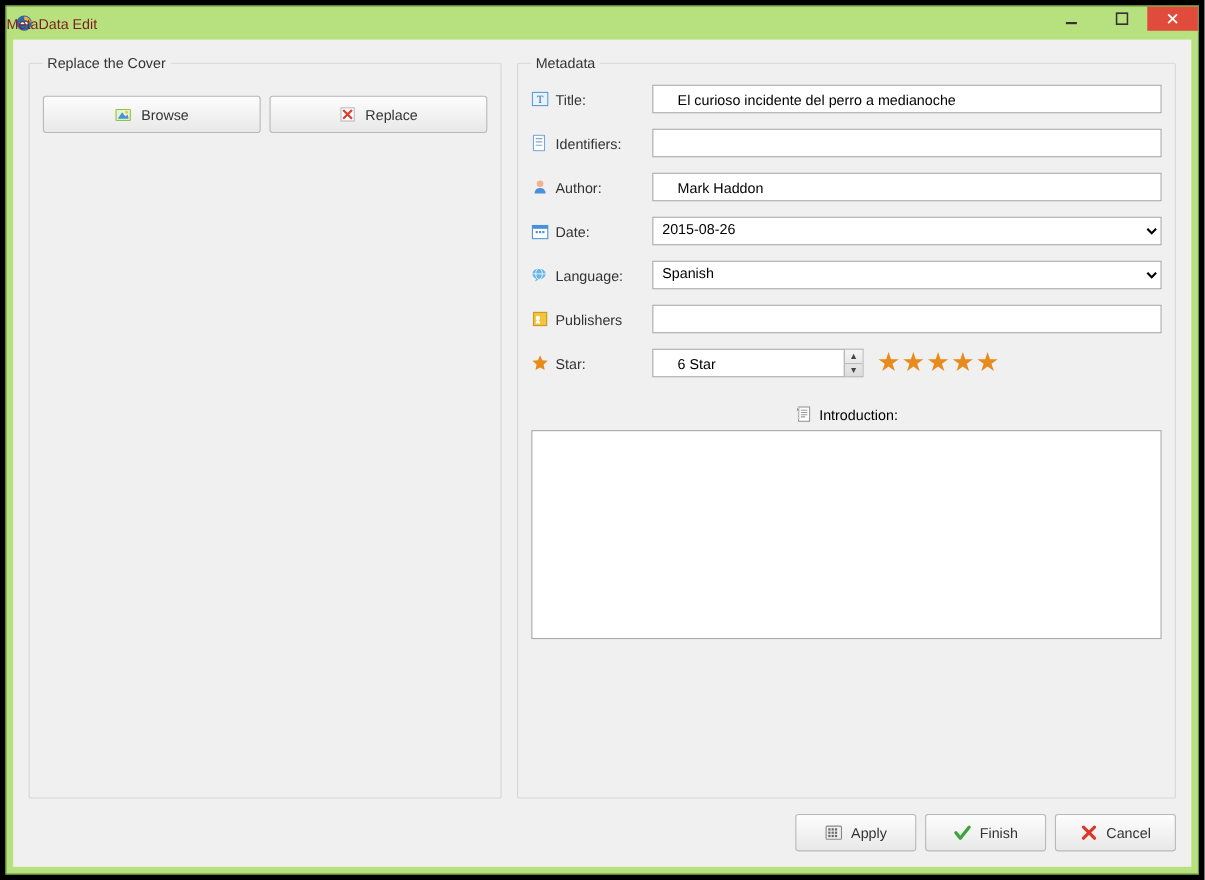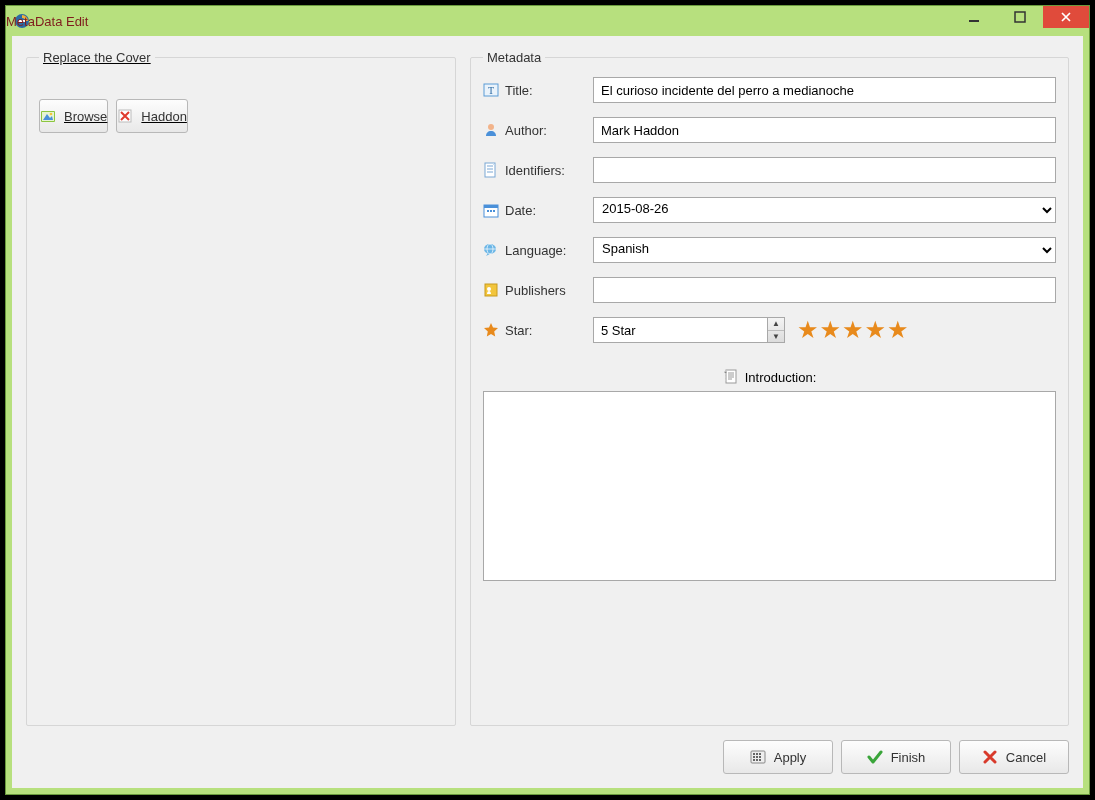--- a/index.html
+++ b/index.html
@@ -72,21 +72,21 @@
   }
   fieldset.group > legend {
     font-size: 13px;
     color: #333;
     padding: 0 4px;
     background: #f0f0f0;
   }
   .cover-group {
     width: 430px;
     display: flex;
-    text-decoration: underline;
+    flex-direction: column;
   }
   .cover-image {
     flex: 1;
     border: 1px solid #c6c6c6;
     background: linear-gradient(#9fd7f2, #c9e8f7);
     padding: 6px;
     display: flex;
     align-items: center;
     justify-content: center;
     position: relative;
@@ -182,21 +182,21 @@
   }
   .drm-badge span {
     font-family: Impact, "Arial Black", sans-serif;
     font-size: 32px;
     color: #222;
     letter-spacing: 2px;
   }
   .cover-actions {
     display: flex;
     gap: 8px;
-    margin-top: 22px;
+    margin-top: 10px;
     justify-content: flex-end;
   }
   .btn {
     flex: 1;
     height: 34px;
     background: linear-gradient(#fdfdfd, #e8e8e8);
     border: 1px solid #b8b8b8;
     border-radius: 3px;
     display: flex;
     align-items: center;
@@ -225,21 +225,21 @@
     color: #333;
   }
   .field-input {
     flex: 1;
   }
   input[type=text], select, .spinner, textarea {
     width: 100%;
     height: 26px;
     border: 1px solid #a8a8a8;
     background: #fff;
-    padding: 0 7px;
+    padding: 0 22px;
     font-family: inherit;
     font-size: 13px;
   }
   select { padding: 0 2px 4px 4px; }
   .spinner-wrap {
     display: flex;
     align-items: center;
     gap: 12px;
   }
   .spinner {
@@ -333,71 +333,71 @@
             </span>
             <span>Browse</span>
           </div>
           <div class="btn">
             <span class="icon16">
               <svg viewBox="0 0 16 16">
                   <rect x="2" y="2" width="12" height="12" fill="#fff" stroke="#bbb"></rect>
                   <path d="M4 4l8 8M12 4l-8 8" stroke="#e03b2e" stroke-width="2"></path>
                 </svg>
             </span>
-            <span>Haddon</span>
+            <span>Replace</span>
           </div>
         </div>
       </fieldset>
 
       <fieldset class="group meta-group">
         <legend>Metadata</legend>
 
         <div class="field-row">
           <div class="field-label">
             <span class="icon16">
               <svg viewBox="0 0 16 16">
                   <rect x="1" y="2" width="14" height="12" fill="#eaf3fb" stroke="#5b9bd5"></rect>
                   <text x="8" y="12" text-anchor="middle" font-size="10" fill="#2d6aa3" font-family="serif">T</text>
                 </svg>
             </span>
             <span>Title:</span>
           </div>
           <div class="field-input">
             <input type="text" value="El curioso incidente del perro a medianoche" style="">
-          </div>
-        </div>
-
-        <div class="field-row">
-          <div class="field-label">
-            <span class="icon16">
-              <svg viewBox="0 0 16 16">
-                  <circle cx="8" cy="5" r="3" fill="#f2b38a"></circle>
-                  <path d="M3 14c0-3 2-5 5-5s5 2 5 5z" fill="#4a90d9"></path>
-                </svg>
-            </span>
-            <span>Author:</span>
-          </div>
-          <div class="field-input">
-            <input type="text" value="Mark Haddon" style="">
           </div>
         </div>
 
         <div class="field-row">
           <div class="field-label">
             <span class="icon16">
               <svg viewBox="0 0 16 16">
                   <rect x="2" y="1" width="10" height="14" fill="#fff" stroke="#7aa7d4"></rect>
                   <path d="M4 4h6M4 7h6M4 10h6" stroke="#7aa7d4"></path>
                   <path d="M10 1l2 2h-2z" fill="#cde1f2"></path>
                 </svg>
             </span>
             <span>Identifiers:</span>
           </div>
           <div class="field-input">
             <input type="text" value="" style="">
+          </div>
+        </div>
+
+        <div class="field-row">
+          <div class="field-label">
+            <span class="icon16">
+              <svg viewBox="0 0 16 16">
+                  <circle cx="8" cy="5" r="3" fill="#f2b38a"></circle>
+                  <path d="M3 14c0-3 2-5 5-5s5 2 5 5z" fill="#4a90d9"></path>
+                </svg>
+            </span>
+            <span>Author:</span>
+          </div>
+          <div class="field-input">
+            <input type="text" value="Mark Haddon" style="">
           </div>
         </div>
 
         <div class="field-row">
           <div class="field-label">
             <span class="icon16">
               <svg viewBox="0 0 16 16">
                   <rect x="1" y="3" width="14" height="12" fill="#fff" stroke="#4a90d9"></rect>
                   <rect x="1" y="3" width="14" height="3" fill="#4a90d9"></rect>
                   <rect x="4" y="8" width="2" height="2" fill="#4a90d9"></rect>
@@ -453,21 +453,21 @@
           <div class="field-label">
             <span class="icon16">
               <svg viewBox="0 0 16 16">
                   <path d="M8 1l2 4.5 5 .5-3.8 3.4 1 5L8 12l-4.2 2.4 1-5L1 6l5-.5z" fill="#e88a1c"></path>
                 </svg>
             </span>
             <span>Star:</span>
           </div>
           <div class="field-input spinner-wrap">
             <div class="spinner">
-              <span>5 Star</span>
+              <span>6 Star</span>
               <div class="spinner-btns">
                 <div>▲</div>
                 <div>▼</div>
               </div>
             </div>
             <div class="stars">
               <span class="star">★</span>
               <span class="star">★</span>
               <span class="star">★</span>
               <span class="star">★</span>

